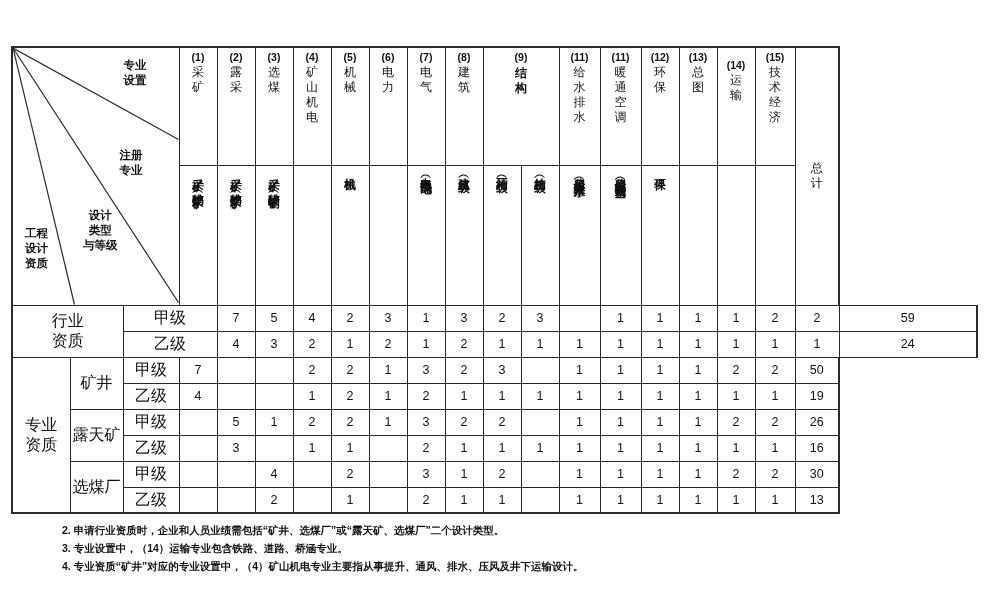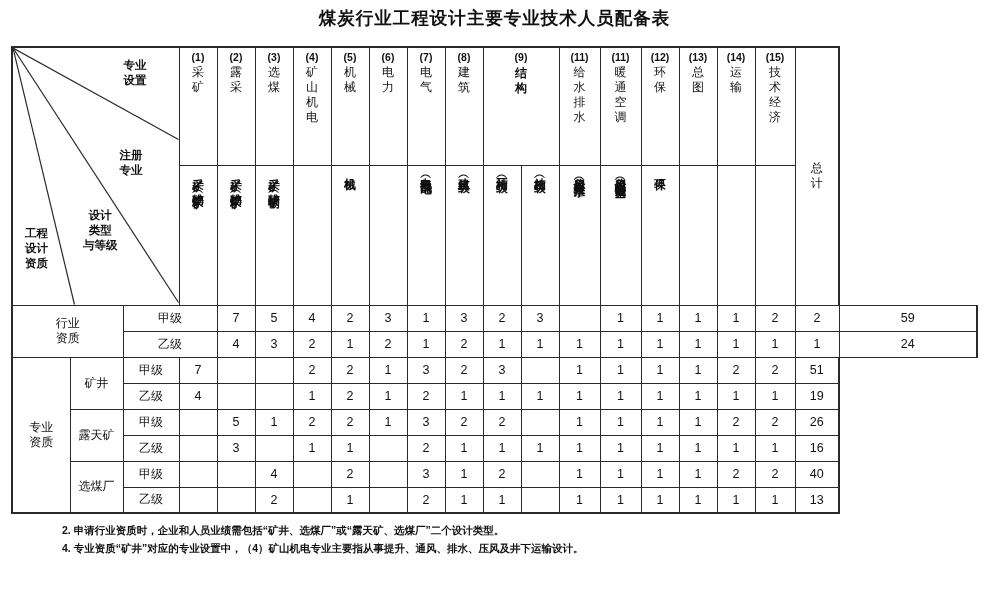--- a/index.html
+++ b/index.html
@@ -94,21 +94,21 @@
   }
   .datacell {
     font-family: "Liberation Sans", "DejaVu Sans", sans-serif;
     font-weight: bold;
     font-size: 12.5px;
     height: 26px;
   }
   .rowlbl {
     font-family: "Liberation Sans", "DejaVu Sans", sans-serif;
     font-weight: bold;
-    font-size: 12px;
+    font-size: 16px;
     line-height: 1.25;
   }
 
   
   .corner {
     position: relative;
     padding: 0;
     height: 100%;
   }
   .corner svg {
@@ -144,21 +144,20 @@
   }
   .notes .row { white-space: nowrap; }
   .note-head { text-decoration: underline; margin-right: 2px; }
   .note-ind { display: inline-block; width: 20px; }
 </style>
 </head>
 <body>
 
 <div id="page">
 
-  <div class="title">煤炭行业工程设计主要专业技术人员配备表</div>
 
   <div class="tbl-wrap">
     <table class="main">
       <colgroup id="cols">
           <col style="width: 58px;">
           <col style="width: 53px;">
           <col style="width: 56px;">
           <col style="width: 38px;">
           <col style="width: 38px;">
           <col style="width: 38px;">
@@ -229,21 +228,21 @@
             <td colspan="1" class="hcell outer-t" style="height: 118px; vertical-align: top;">
               <div style="padding-top:3px"><span class="numlbl">(11)</span>暖<br>通<br>空<br>调</div>
             </td>
             <td colspan="1" class="hcell outer-t" style="height: 118px; vertical-align: top;">
               <div style="padding-top:3px"><span class="numlbl">(12)</span>环<br>保</div>
             </td>
             <td colspan="1" class="hcell outer-t" style="height: 118px; vertical-align: top; margin-left: 12px;">
               <div style="padding-top:3px"><span class="numlbl">(13)</span>总<br>图</div>
             </td>
             <td colspan="1" class="hcell outer-t" style="height: 118px; vertical-align: top;">
-              <div style="padding-top:3px"><span class="numlbl">(14)</span>运<br>输</div>
+              <div style="padding-top:11px"><span class="numlbl">(14)</span>运<br>输</div>
             </td>
             <td colspan="1" class="hcell outer-t" style="height: 118px; vertical-align: top;">
               <div style="padding-top:3px"><span class="numlbl">(15)</span>技<br>术<br>经<br>济</div>
             </td>
             <td rowspan="2" class="hcell outer-t outer-r">
               <div>总<br>计</div>
             </td>
           </tr>
           <tr>
             <td style="height: 140px;">
@@ -365,21 +364,21 @@
             <td class="datacell">3</td>
             <td class="datacell">2</td>
             <td class="datacell">3</td>
             <td class="datacell"></td>
             <td class="datacell">1</td>
             <td class="datacell">1</td>
             <td class="datacell">1</td>
             <td class="datacell">1</td>
             <td class="datacell">2</td>
             <td class="datacell">2</td>
-            <td class="datacell outer-r">51</td>
+            <td class="datacell outer-r">50</td>
           </tr>
           <tr>
             <td class="rowlbl datacell"><span>乙级</span></td>
             <td class="datacell">4</td>
             <td class="datacell"></td>
             <td class="datacell"></td>
             <td class="datacell">1</td>
             <td class="datacell">2</td>
             <td class="datacell">1</td>
             <td class="datacell">2</td>
@@ -447,21 +446,21 @@
             <td class="datacell">3</td>
             <td class="datacell">1</td>
             <td class="datacell">2</td>
             <td class="datacell"></td>
             <td class="datacell">1</td>
             <td class="datacell">1</td>
             <td class="datacell">1</td>
             <td class="datacell">1</td>
             <td class="datacell">2</td>
             <td class="datacell">2</td>
-            <td class="datacell outer-r">40</td>
+            <td class="datacell outer-r">30</td>
           </tr>
           <tr>
             <td class="rowlbl datacell outer-b"><span>乙级</span></td>
             <td class="datacell outer-b"></td>
             <td class="datacell outer-b"></td>
             <td class="datacell outer-b">2</td>
             <td class="datacell outer-b"></td>
             <td class="datacell outer-b">1</td>
             <td class="datacell outer-b"></td>
             <td class="datacell outer-b">2</td>
@@ -478,17 +477,20 @@
           </tr>
         </tbody>
     </table>
   </div>
 
   <div class="notes">
     <div class="row">
       <span class="note-ind"></span><span>2. 申请行业资质时，企业和人员业绩需包括“矿井、选煤厂”或“露天矿、选煤厂”二个设计类型。</span>
     </div>
     <div class="row">
+      <span class="note-ind"></span><span>3. 专业设置中，（14）运输专业包含铁路、道路、桥涵专业。</span>
+    </div>
+    <div class="row">
       <span class="note-ind"></span><span>4. 专业资质“矿井”对应的专业设置中，（4）矿山机电专业主要指从事提升、通风、排水、压风及井下运输设计。</span>
     </div>
   </div>
 
 </div>
 
 </body></html>

